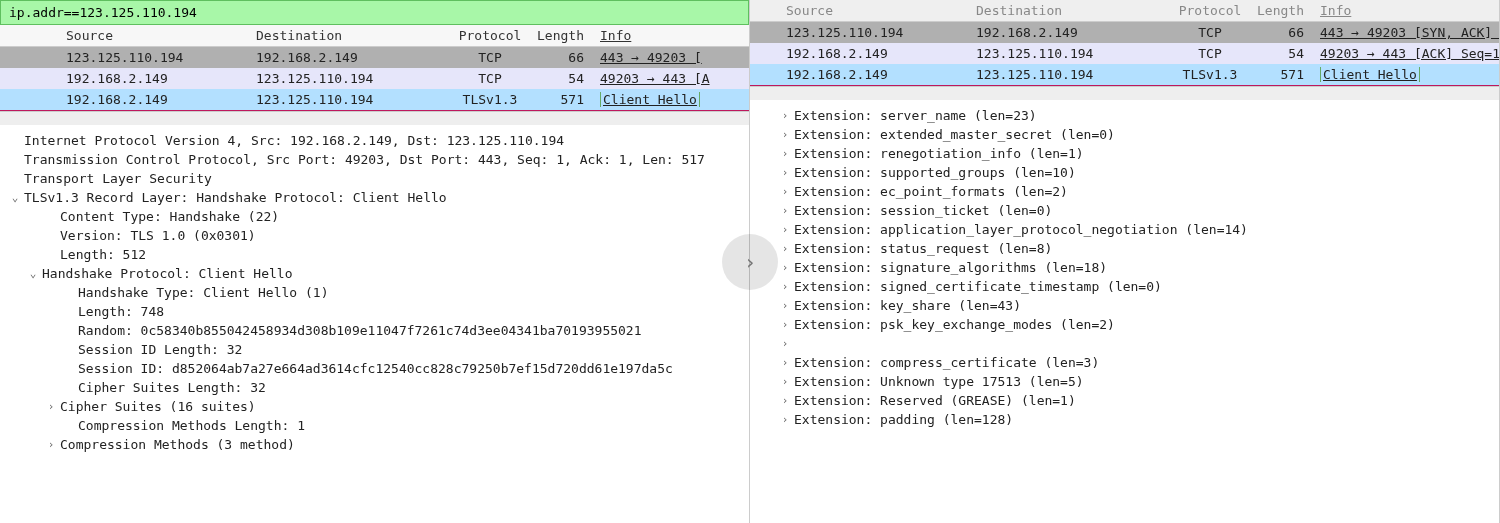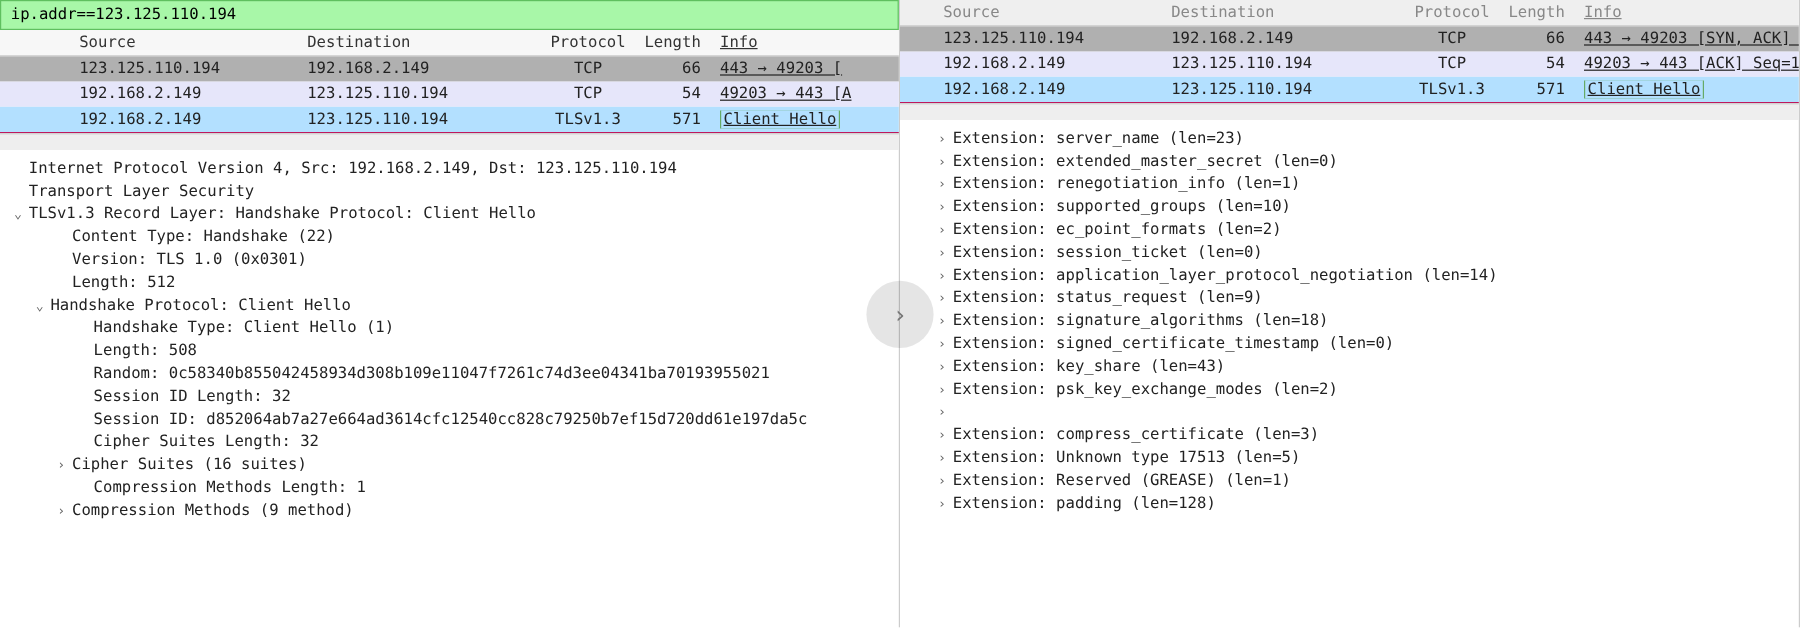--- a/index.html
+++ b/index.html
@@ -83,20 +83,24 @@
         </div>
     </div>
     <div class="scroll-stub"></div>
     <div class="details" id="details-left">
         <div class="tree-line ind0">
           <span class="arrow"></span>
           <span class="txt">Internet Protocol Version 4, Src: 192.168.2.149, Dst: 123.125.110.194</span>
         </div>
         <div class="tree-line ind0">
           <span class="arrow"></span>
+          <span class="txt">Transmission Control Protocol, Src Port: 49203, Dst Port: 443, Seq: 1, Ack: 1, Len: 517</span>
+        </div>
+        <div class="tree-line ind0">
+          <span class="arrow"></span>
           <span class="txt">Transport Layer Security</span>
         </div>
         <div class="tree-line ind0">
           <span class="arrow">⌄</span>
           <span class="txt">TLSv1.3 Record Layer: Handshake Protocol: Client Hello</span>
         </div>
         <div class="tree-line ind2">
           <span class="arrow"></span>
           <span class="txt">Content Type: Handshake (22)</span>
         </div>
@@ -111,21 +115,21 @@
         <div class="tree-line ind1">
           <span class="arrow">⌄</span>
           <span class="txt">Handshake Protocol: Client Hello</span>
         </div>
         <div class="tree-line ind3">
           <span class="arrow"></span>
           <span class="txt">Handshake Type: Client Hello (1)</span>
         </div>
         <div class="tree-line ind3">
           <span class="arrow"></span>
-          <span class="txt">Length: 508</span>
+          <span class="txt">Length: 748</span>
         </div>
         <div class="tree-line ind3">
           <span class="arrow"></span>
           <span class="txt">Random: 0c58340b855042458934d308b109e11047f7261c74d3ee04341ba70193955021</span>
         </div>
         <div class="tree-line ind3">
           <span class="arrow"></span>
           <span class="txt">Session ID Length: 32</span>
         </div>
         <div class="tree-line ind3">
@@ -139,21 +143,21 @@
         <div class="tree-line ind2">
           <span class="arrow">›</span>
           <span class="txt">Cipher Suites (16 suites)</span>
         </div>
         <div class="tree-line ind3">
           <span class="arrow"></span>
           <span class="txt">Compression Methods Length: 1</span>
         </div>
         <div class="tree-line ind2">
           <span class="arrow">›</span>
-          <span class="txt">Compression Methods (9 method)</span>
+          <span class="txt">Compression Methods (3 method)</span>
         </div>
       </div>
   </div>
 
   <div class="pane right">
     <div class="pkt-list">
       <div class="pkt-header">
         <span class="col c-src">Source</span>
         <span class="col c-dst">Destination</span>
         <span class="col c-proto">Protocol</span>
@@ -209,21 +213,21 @@
         <div class="tree-line ind0">
           <span class="arrow">›</span>
           <span class="txt">Extension: session_ticket (len=0)</span>
         </div>
         <div class="tree-line ind0">
           <span class="arrow">›</span>
           <span class="txt">Extension: application_layer_protocol_negotiation (len=14)</span>
         </div>
         <div class="tree-line ind0">
           <span class="arrow">›</span>
-          <span class="txt">Extension: status_request (len=9)</span>
+          <span class="txt">Extension: status_request (len=8)</span>
         </div>
         <div class="tree-line ind0">
           <span class="arrow">›</span>
           <span class="txt">Extension: signature_algorithms (len=18)</span>
         </div>
         <div class="tree-line ind0">
           <span class="arrow">›</span>
           <span class="txt">Extension: signed_certificate_timestamp (len=0)</span>
         </div>
         <div class="tree-line ind0">

